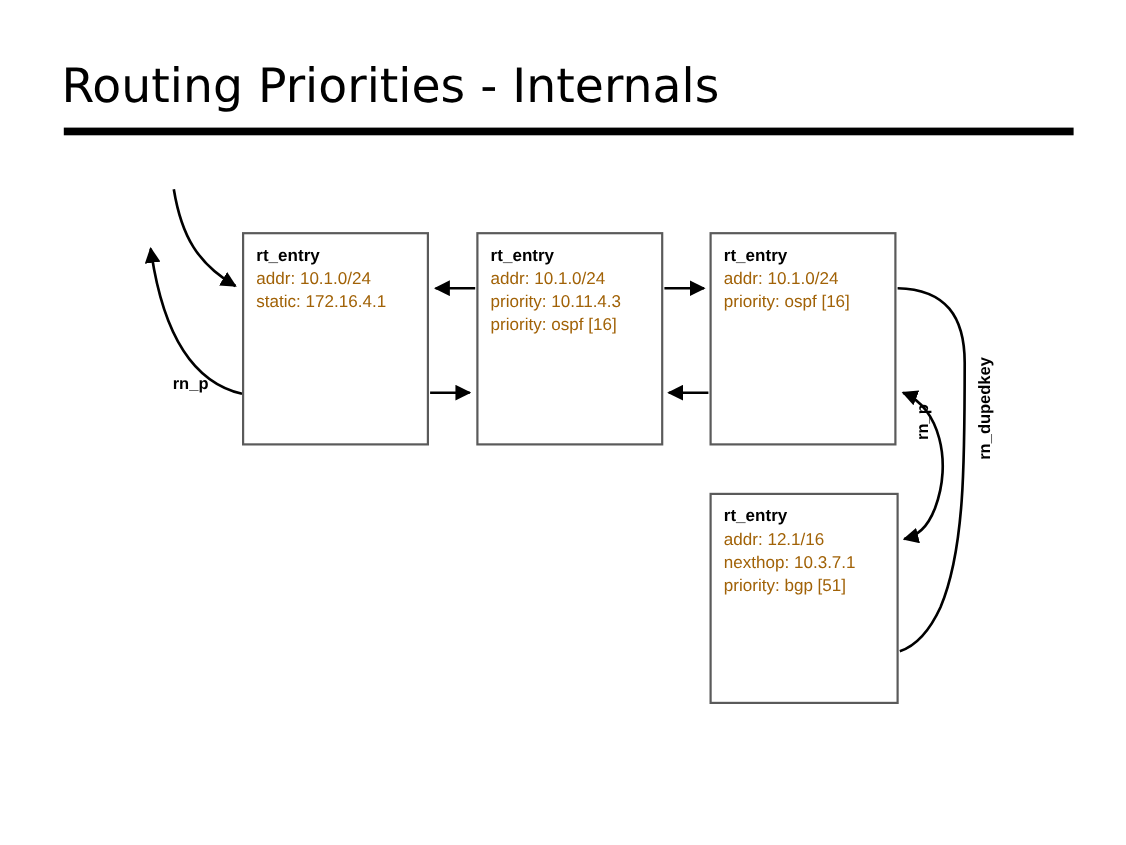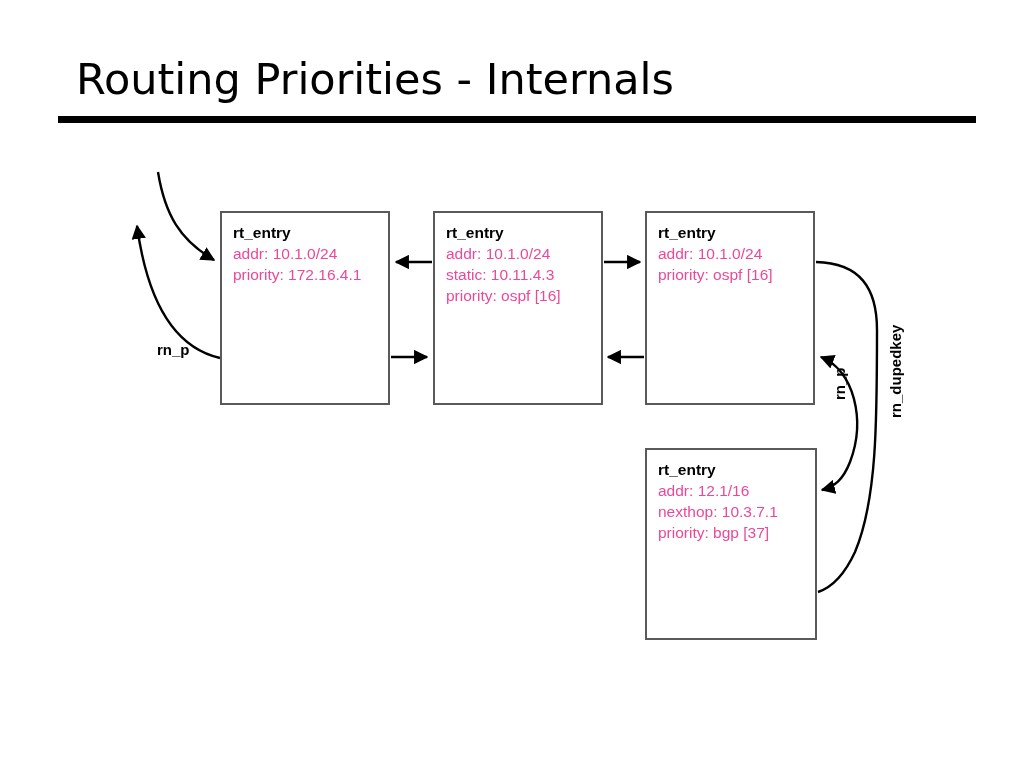--- a/index.html
+++ b/index.html
@@ -15,21 +15,21 @@
     position: relative;
     width: 1024px;
     height: 768px;
     overflow: hidden;
     background: #ffffff;
   }
 
   
   #title-block {
     position: absolute;
-    left: 76px;
+    left: 56px;
     top: 50px;
     width: 920px;
   }
   #page-title {
     font-family: "DejaVu Sans", sans-serif;
     font-size: 43px;
     font-weight: 400;
     line-height: 58px;
     letter-spacing: 0px;
     color: #000000;
@@ -73,21 +73,21 @@
     font-size: 15.5px;
     font-weight: bold;
     line-height: 21px;
     color: #000000;
     white-space: nowrap;
   }
   .entry-field {
     font-size: 15.5px;
     font-weight: normal;
     line-height: 21px;
-    color: #ec4899;
+    color: #a16207;
     white-space: nowrap;
   }
 
   
   #box-1 { left: 220px; top: 211px; width: 170px; height: 194px; }
   #box-2 { left: 433px; top: 211px; width: 170px; height: 194px; }
   #box-3 { left: 645px; top: 211px; width: 170px; height: 194px; }
   #box-4 { left: 645px; top: 448px; width: 172px; height: 192px; }
 
   
@@ -142,41 +142,41 @@
       <path d="M 644,357 L 608,357" fill="none" stroke="#000000" stroke-width="2.4" marker-end="url(#ah)"></path>
 
       <path d="M 821,357 C 854,370 866,420 850,462 C 843,480 834,487 822,490" fill="none" stroke="#000000" stroke-width="2.4" marker-start="url(#ah)" marker-end="url(#ah)"></path>
 
       <path d="M 816,262 C 860,263 877,288 877,330 C 877,420 877,500 855,552 C 843,578 830,588 818,592" fill="none" stroke="#000000" stroke-width="2.4"></path>
     </svg>
 
     <div class="entry-box" id="box-1">
       <div class="entry-title">rt_entry</div>
       <div class="entry-field">addr: 10.1.0/24</div>
-      <div class="entry-field">priority: 172.16.4.1</div>
+      <div class="entry-field">static: 172.16.4.1</div>
     </div>
 
     <div class="entry-box" id="box-2">
       <div class="entry-title">rt_entry</div>
       <div class="entry-field">addr: 10.1.0/24</div>
-      <div class="entry-field">static: 10.11.4.3</div>
+      <div class="entry-field">priority: 10.11.4.3</div>
       <div class="entry-field">priority: ospf [16]</div>
     </div>
 
     <div class="entry-box" id="box-3">
       <div class="entry-title">rt_entry</div>
       <div class="entry-field">addr: 10.1.0/24</div>
       <div class="entry-field">priority: ospf [16]</div>
     </div>
 
     <div class="entry-box" id="box-4">
       <div class="entry-title">rt_entry</div>
       <div class="entry-field">addr: 12.1/16</div>
       <div class="entry-field">nexthop: 10.3.7.1</div>
-      <div class="entry-field">priority: bgp [37]</div>
+      <div class="entry-field">priority: bgp [51]</div>
     </div>
 
     <div class="edge-label" id="label-rn-p-left">rn_p</div>
     <div class="edge-label" id="label-rn-p-right">rn_p</div>
     <div class="edge-label" id="label-rn-dupedkey">rn_dupedkey</div>
 
   </div>
 </div>
 
 </body></html>

